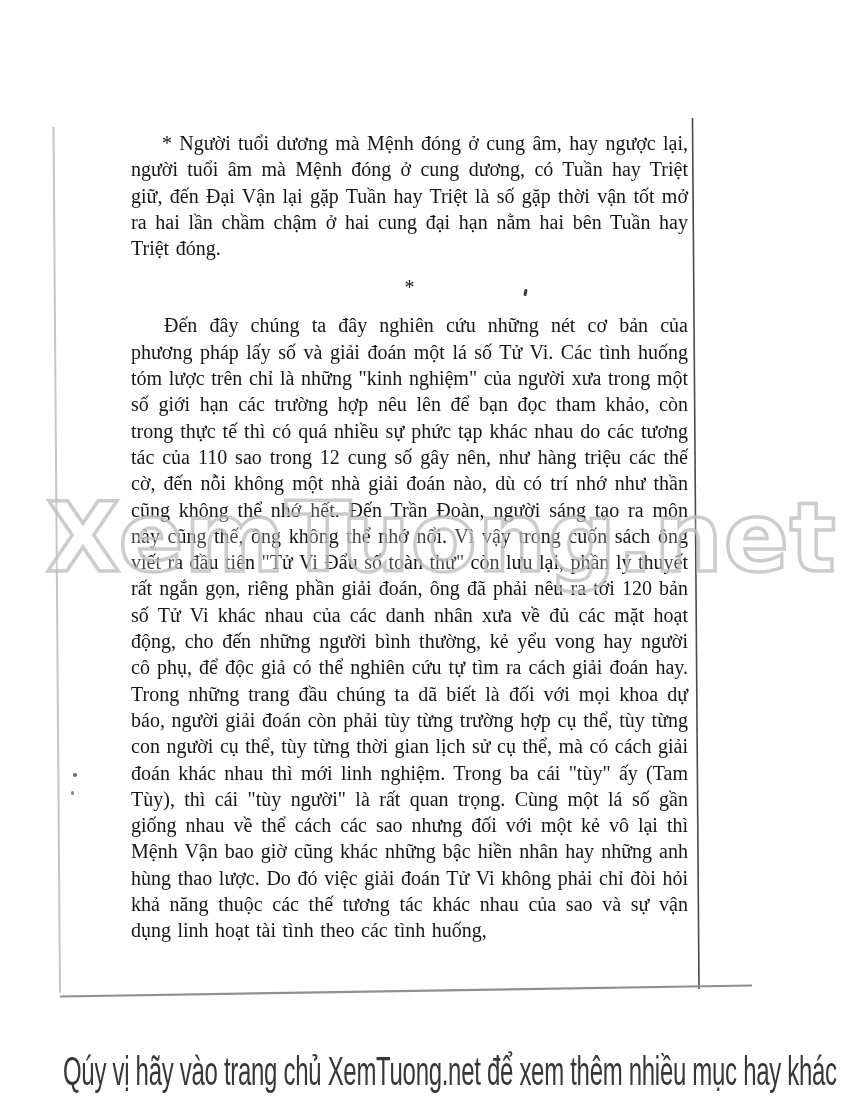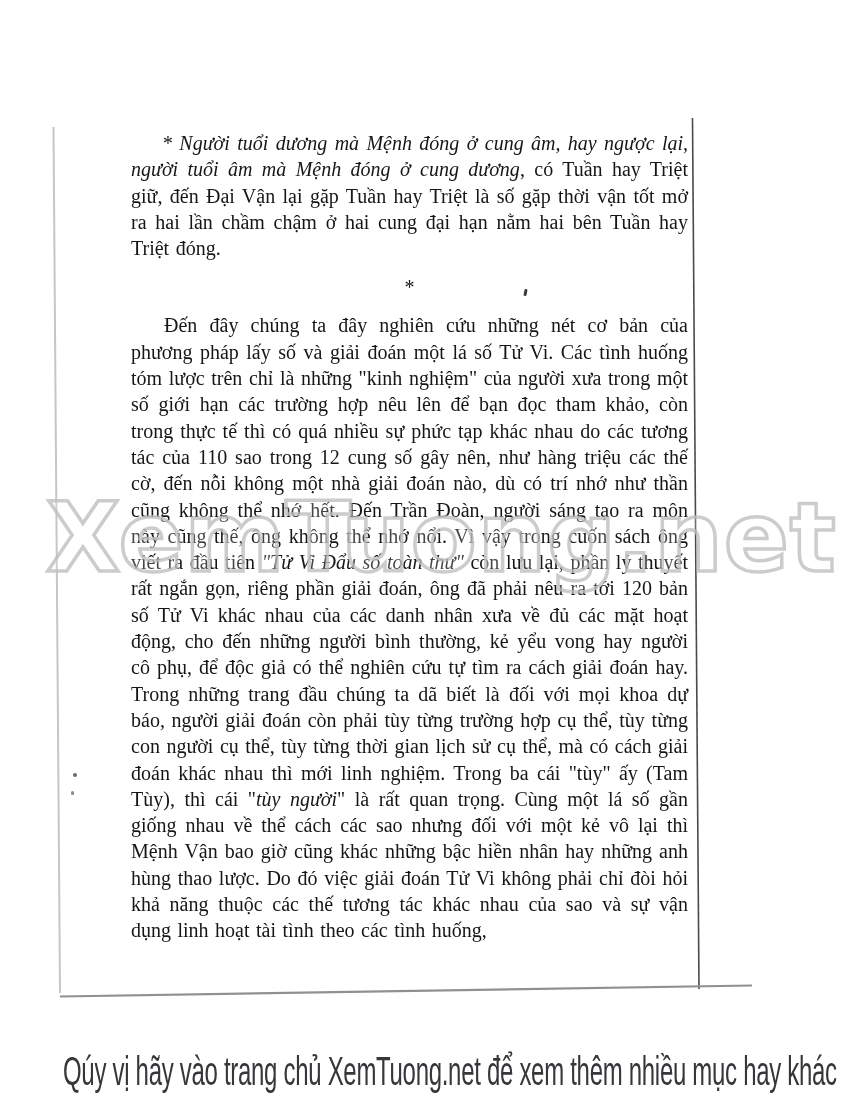--- a/index.html
+++ b/index.html
@@ -23,21 +23,21 @@
     top: 130px;
     width: 557px;
     color: var(--ink, #161616);
     font-size: 20px;
     line-height: 26.3px;
     text-align: justify;
   }
   .para { margin: 0; word-spacing: 1.5px; }
   .p1 { text-indent: 31px; }
   .p2 { text-indent: 33px; }
-  .it { font-style: italic; }
+  .it { }
   .separator {
     text-align: center;
     margin: 13px 0 12px 0;
     font-size: 20px;
     line-height: 26px;
     color: var(--ink, #161616);
     text-indent: 0;
   }
   .watermark {
     position: absolute;

